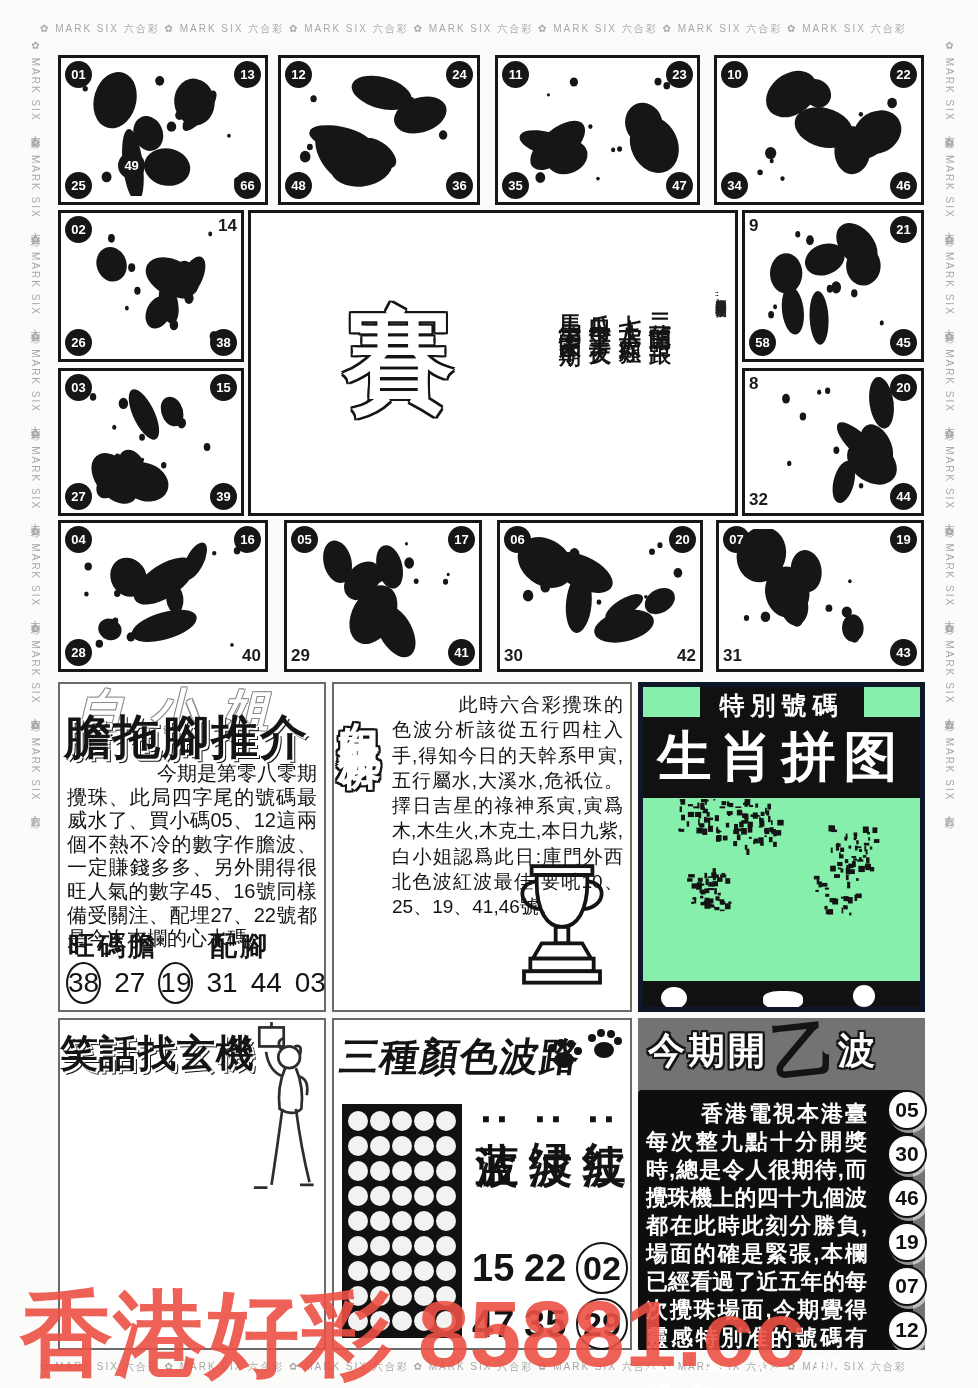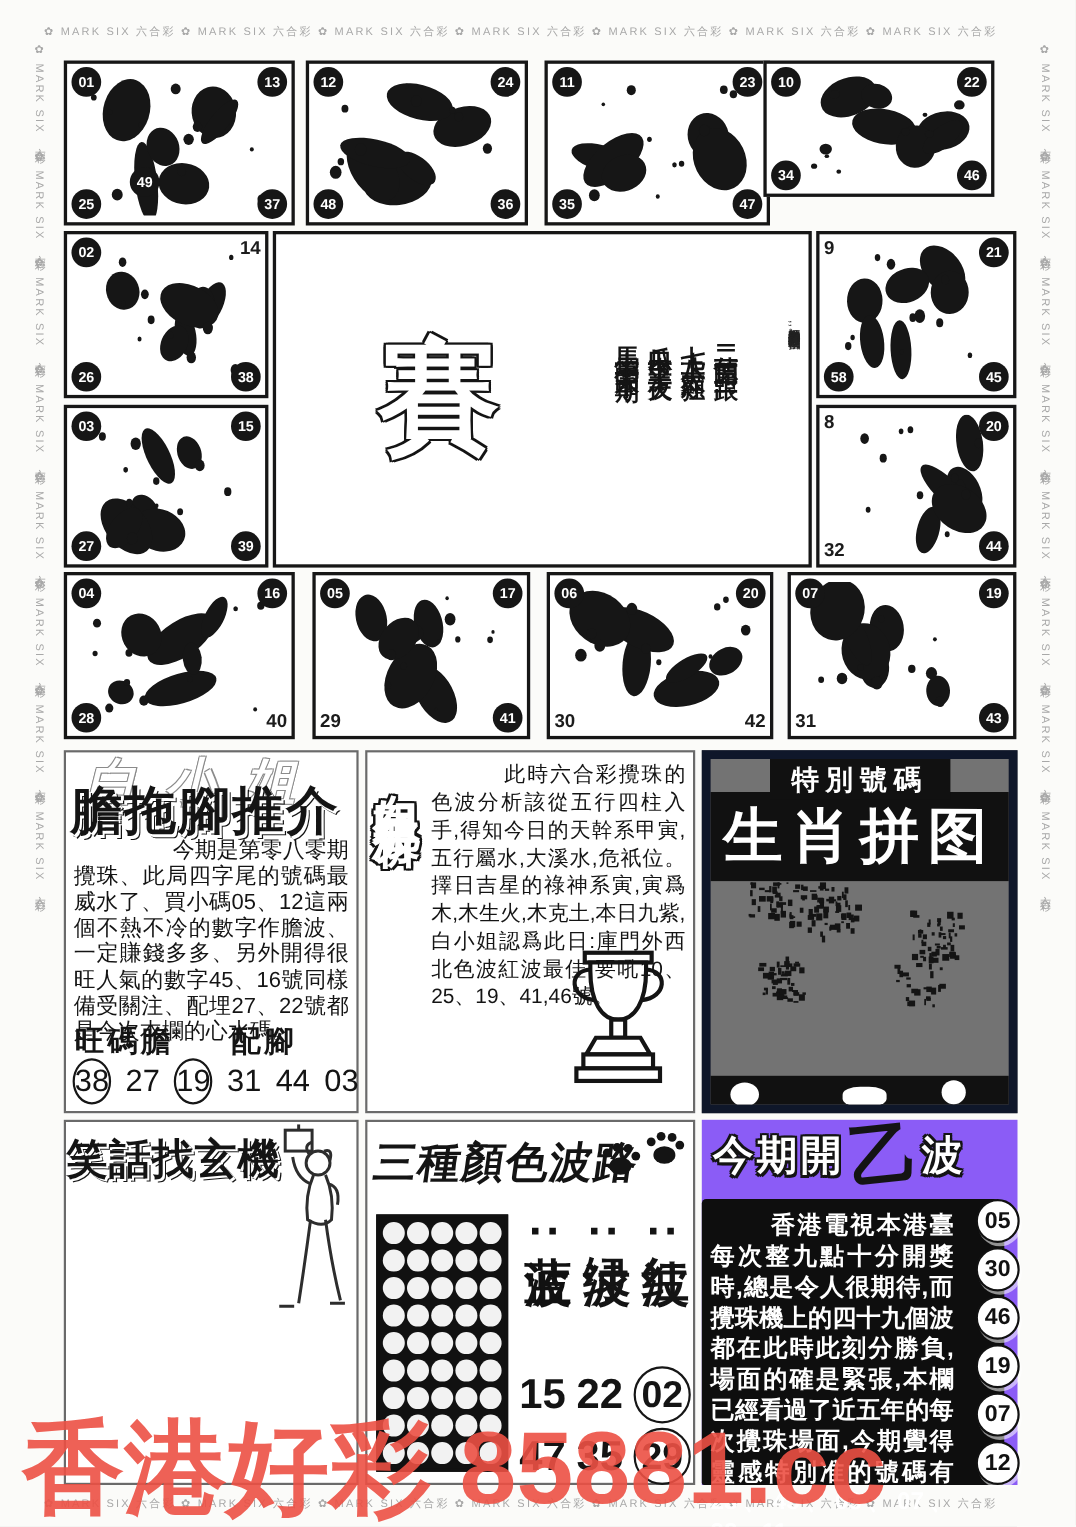--- a/index.html
+++ b/index.html
@@ -49,21 +49,21 @@
   .tips-body{position:absolute;top:78px;left:7px;right:7px;font-size:20px;line-height:1.18;text-align:justify;text-indent:4.5em;}
   .tips-labels{position:absolute;top:244px;left:8px;right:8px;font-size:27px;font-weight:900;display:flex;gap:52px;letter-spacing:3px;}
   .tips-nums{position:absolute;top:278px;left:6px;right:4px;font-size:28px;display:flex;gap:13px;align-items:center;font-weight:500;}
   .circ{border:2px solid #161616;border-radius:50%;width:42px;height:42px;display:inline-flex;align-items:center;justify-content:center;box-sizing:border-box;}
   
   .wave-title{position:absolute;left:2px;top:4px;height:320px;writing-mode:vertical-rl;
       font-size:43px;font-weight:bold;letter-spacing:5px;line-height:1.1;}
   .wave-body{position:absolute;left:58px;top:8px;right:7px;font-size:19px;line-height:1.33;text-align:justify;text-indent:3.5em;z-index:1;}
   .trophy{position:absolute;right:4px;bottom:2px;width:128px;height:152px;z-index:0;}
   
-  .zodiac{position:absolute;background:#737373;border:8px solid #0f172a;box-sizing:border-box;}
+  .zodiac{position:absolute;background:#86efac;border:5px solid #0f172a;box-sizing:border-box;}
   .z-ribbon{position:absolute;top:0;left:50%;transform:translateX(-50%);background:#111;color:#fff;
       font-size:25px;font-weight:900;letter-spacing:6px;padding:2px 20px;white-space:nowrap;z-index:2;}
   .z-titleband{position:absolute;top:30px;left:0;right:0;background:#111;color:#fff;text-align:center;
       font-size:54px;font-weight:900;letter-spacing:8px;padding:4px 0;}
   .z-noise{position:absolute;top:112px;left:6px;right:6px;bottom:30px;}
   .z-footer{position:absolute;left:0;right:0;bottom:0;height:26px;background:#111;overflow:hidden;}
   .z-footer i{position:absolute;background:#fff;border-radius:50%;}
   
   .joke-title{position:absolute;top:8px;left:0;font-size:38px;font-weight:900;letter-spacing:1px;
       text-shadow:2px 2px 0 #fff,3px 3px 0 #141414;white-space:nowrap;}
@@ -75,21 +75,21 @@
   .tc-grid{position:absolute;left:8px;top:84px;width:120px;height:234px;background:#111;border:3px solid #111;
       box-sizing:border-box;display:grid;grid-template-columns:repeat(5,1fr);gap:2px;padding:3px;}
   .tc-grid i{background:#f2f2f2;border-radius:50%;width:100%;aspect-ratio:1/1;align-self:center;}
   .tc-cols{position:absolute;left:142px;top:88px;right:4px;height:140px;display:flex;justify-content:space-between;}
   .tc-col{writing-mode:vertical-rl;font-size:43px;font-weight:900;letter-spacing:2px;line-height:1;}
   .tc-row{position:absolute;left:138px;right:2px;display:flex;justify-content:space-between;align-items:center;
       font-size:38px;font-weight:bold;}
   .tc-row .circ{width:52px;height:52px;font-size:34px;}
   .tc-row1{top:222px;} .tc-row2{top:278px;}
   
-  .issue{position:absolute;background:#8b5cf6;box-sizing:border-box;padding-left:36px;}
+  .issue{position:absolute;background:#737373;box-sizing:border-box;padding-left:36px;}
   .issue-title{position:absolute;top:8px;left:10px;display:flex;align-items:center;gap:4px;white-space:nowrap;}
   .issue-title .t1,.issue-title .t3{font-size:37px;font-weight:bold;letter-spacing:3px;}
   .issue-title .t2{font-size:62px;font-weight:bold;line-height:.8;transform:rotate(-6deg);}
   .issue-box{position:absolute;left:0;top:72px;right:12px;bottom:0;background:#0e0e0e;color:#fff;
       box-sizing:border-box;padding:10px 46px 6px 8px;font-size:22px;font-weight:bold;line-height:1.27;
       text-align:justify;text-indent:2.5em;border-radius:4px 10px 2px 2px;}
   .issue-balls{position:absolute;top:72px;right:-2px;display:flex;flex-direction:column;gap:4px;z-index:3;}
   .ball{width:40px;height:40px;border-radius:50%;background:#fff;border:2px solid #111;box-sizing:border-box;
       display:flex;align-items:center;justify-content:center;font-size:21px;font-weight:bold;color:#111;
       box-shadow:2px 3px 0 rgba(255,255,255,.55);}
@@ -123,21 +123,21 @@
           <circle cx="9.519940001442972" cy="11.962821265647953" r="1.355811893619422" fill="#161616"></circle>
           <circle cx="20.619431825931585" cy="54.77554009740757" r="2.598180253708903" fill="#161616"></circle>
           <circle cx="31.501948765946505" cy="24.109236920354178" r="1.0515270836199886" fill="#161616"></circle>
           <circle cx="54.4180048242379" cy="30.395041713858994" r="2.469728113682687" fill="#161616"></circle>
           <circle cx="88.96114020884143" cy="56.68979424488711" r="1.9580412487108645" fill="#161616"></circle>
           <circle cx="84.33596363881227" cy="34.81105653644638" r="0.945004941099328" fill="#161616"></circle>
         </svg>
         <span class="badge pos-tl">01</span>
         <span class="badge pos-tr">13</span>
         <span class="badge pos-bl">25</span>
-        <span class="badge pos-br">37</span>
+        <span class="badge pos-br">66</span>
         <span class="badge pos-extra">49</span>
       </div>
       <div class="panel" style="left: 278px; top: 55px; width: 202px; height: 150px;">
         <svg viewBox="0 0 100 64" preserveAspectRatio="none" class="ink">
           <ellipse cx="40.398021987078735" cy="49.2224140141368" rx="17.06151613366" ry="10.162691684591298" transform="rotate(174.36660518345107 40.398021987078735 49.2224140141368)" fill="#161616"></ellipse>
           <ellipse cx="49.91729262463497" cy="43.21087082774459" rx="5.359472968484716" ry="10.689270942648193" transform="rotate(303.07004688593565 49.91729262463497 43.21087082774459)" fill="#161616"></ellipse>
           <ellipse cx="28.36061463724879" cy="43.78164252245952" rx="16.07143027062661" ry="9.904397047501426" transform="rotate(48.04806320746249 28.36061463724879 43.78164252245952)" fill="#161616"></ellipse>
           <ellipse cx="29.34235895736363" cy="36.39213032311958" rx="17.52370041750716" ry="5.961252837871437" transform="rotate(191.06004764424642 29.34235895736363 36.39213032311958)" fill="#161616"></ellipse>
           <ellipse cx="72.4394807130466" cy="24.720261861309652" rx="14.568427871510785" ry="8.546566924589284" transform="rotate(166.01345696115257 72.4394807130466 24.720261861309652)" fill="#161616"></ellipse>
           <ellipse cx="51.4529180838288" cy="13.996546221893789" rx="16.68461085873154" ry="7.637878225313386" transform="rotate(192.77499224317725 51.4529180838288 13.996546221893789)" fill="#161616"></ellipse>
@@ -174,21 +174,21 @@
           <circle cx="58.3774359769909" cy="41.63654616254992" r="1.1144088547810995" fill="#161616"></circle>
           <circle cx="87.02250604985515" cy="10.493802136270144" r="1.7871601418472456" fill="#161616"></circle>
           <circle cx="46.201425241494015" cy="30.362242794001702" r="1.1475515606324669" fill="#161616"></circle>
           <circle cx="19.419954519178674" cy="55.01382068266516" r="2.6312561773986145" fill="#161616"></circle>
         </svg>
         <span class="badge pos-tl">11</span>
         <span class="badge pos-tr">23</span>
         <span class="badge pos-bl">35</span>
         <span class="badge pos-br">47</span>
       </div>
-      <div class="panel" style="left: 694px; top: 55px; width: 210px; height: 124px;">
+      <div class="panel" style="left: 714px; top: 55px; width: 210px; height: 150px;">
         <svg viewBox="0 0 100 64" preserveAspectRatio="none" class="ink">
           <ellipse cx="52.48647132747478" cy="30.827394897888784" rx="15.408519718245156" ry="9.532178725611585" transform="rotate(13.114739612783062 52.48647132747478 30.827394897888784)" fill="#161616"></ellipse>
           <ellipse cx="35.676690982353584" cy="14.591064332603537" rx="14.106022522417849" ry="10.175775596570015" transform="rotate(330.4189462125478 35.676690982353584 14.591064332603537)" fill="#161616"></ellipse>
           <ellipse cx="80.4407512531064" cy="33.066451967755754" rx="12.753970329420614" ry="10.216485280745182" transform="rotate(338.72541075453665 80.4407512531064 33.066451967755754)" fill="#161616"></ellipse>
           <ellipse cx="67.41843874884624" cy="41.81260373239648" rx="11.64007828537382" ry="9.397086804171174" transform="rotate(273.5178360655139 67.41843874884624 41.81260373239648)" fill="#161616"></ellipse>
           <ellipse cx="48.98158752823396" cy="14.213653383975526" rx="6.583634061816739" ry="7.556915130053568" transform="rotate(122.90533628585314 48.98158752823396 14.213653383975526)" fill="#161616"></ellipse>
           <ellipse cx="80.22023323012537" cy="36.66244539680187" rx="12.058968825320683" ry="5.4462956082507" transform="rotate(315.61387948283357 80.22023323012537 36.66244539680187)" fill="#161616"></ellipse>
           <circle cx="73.91032357691817" cy="34.976689747512985" r="2.1210478189597355" fill="#161616"></circle>
           <circle cx="25.208550588422035" cy="13.49682904919314" r="0.9356459950428885" fill="#161616"></circle>
           <circle cx="30.995184856462465" cy="55.5686038151091" r="1.118337442370446" fill="#161616"></circle>

